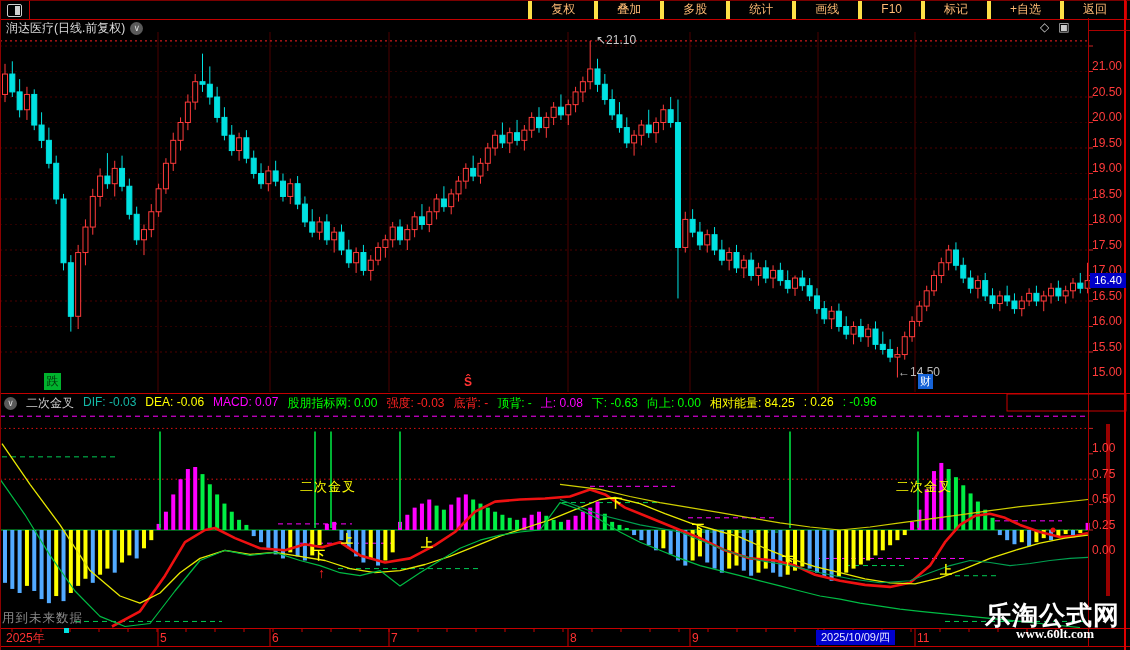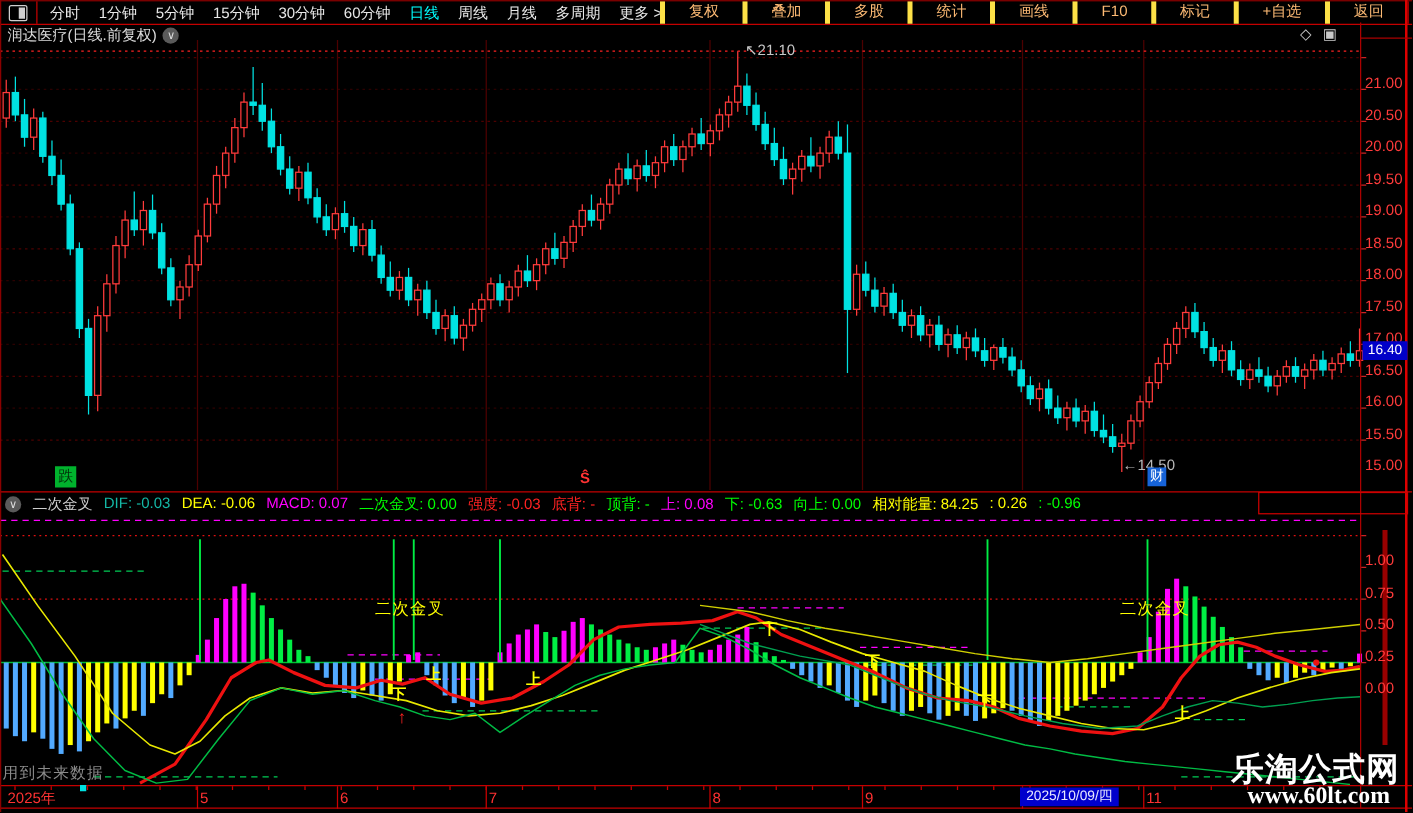--- a/index.html
+++ b/index.html
@@ -38,44 +38,31 @@
   .caibox{position:absolute;left:918px;top:374px;width:15px;height:15px;background:#1663d8;color:#fff;
           font-size:11px;line-height:15px;text-align:center;}
   .smark{position:absolute;left:464px;top:375px;color:#ff3333;font-size:12px;font-weight:bold;}
   .future{position:absolute;left:2px;top:610px;color:#8a8a8a;font-size:12.5px;letter-spacing:1px;}
   .jincha{position:absolute;color:#ffff00;font-size:13px;letter-spacing:1px;white-space:nowrap;}
   .updown{position:absolute;color:#ffff00;font-size:12px;font-weight:bold;}
   .redarrow{position:absolute;color:#ff2222;font-size:14px;font-weight:bold;}
   .wm1{position:absolute;left:985px;top:598px;width:140px;text-align:left;color:#fff;font-weight:bold;
        font-size:26px;letter-spacing:1px;}
   .wm2{position:absolute;left:985px;top:626px;width:140px;text-align:center;color:#fff;font-weight:bold;
-       font-size:19px;font-family:"Liberation Serif",serif;}
+       font-size:13px;font-family:"Liberation Serif",serif;}
   svg{position:absolute;left:0;top:0;}
 </style>
 </head>
 <body>
 
 <div class="stage">
 
   <div class="toolbar">
     <span class="winicon"></span>
     <span class="tbdiv"></span>
-    <span class="tabs" id="tabs">
-        <span class="tab">分时</span>
-        <span class="tab">1分钟</span>
-        <span class="tab">5分钟</span>
-        <span class="tab">15分钟</span>
-        <span class="tab">30分钟</span>
-        <span class="tab">60分钟</span>
-        <span class="tab active">日线</span>
-        <span class="tab">周线</span>
-        <span class="tab">月线</span>
-        <span class="tab">多周期</span>
-        <span class="tab">更多 &gt;</span>
-      </span>
     <span class="rbtns" id="rbtns">
         <span class="rbtn">复权</span>
         <span class="rbtn">叠加</span>
         <span class="rbtn">多股</span>
         <span class="rbtn">统计</span>
         <span class="rbtn">画线</span>
         <span class="rbtn">F10</span>
         <span class="rbtn">标记</span>
         <span class="rbtn">+自选</span>
         <span class="rbtn">返回</span>
@@ -682,21 +669,21 @@
   <div class="future">用到未来数据</div>
   <div class="abs" style="left:64px;top:628px;width:5px;height:5px;background:#00e2e2;"></div>
 
   <div class="indhead">
     <span class="chev">∨</span>
     <span style="color:#cfcfcf;">二次金叉</span>
     <span id="indfields" style="display:flex;gap:9px;">
         <span style="color: #14b8a6;">DIF: -0.03</span>
         <span style="color: rgb(255, 255, 0);">DEA: -0.06</span>
         <span style="color: rgb(255, 0, 255);">MACD: 0.07</span>
-        <span style="color: rgb(0, 255, 0);">二次金叉: 0.00</span>
+        <span style="color: rgb(0, 255, 0);">股朋指标网: 0.00</span>
         <span style="color: rgb(255, 34, 34);">强度: -0.03</span>
         <span style="color: rgb(255, 34, 34);">底背: -</span>
         <span style="color: rgb(0, 255, 0);">顶背: -</span>
         <span style="color: rgb(255, 0, 255);">上: 0.08</span>
         <span style="color: rgb(0, 255, 0);">下: -0.63</span>
         <span style="color: rgb(0, 255, 0);">向上: 0.00</span>
         <span style="color: rgb(255, 255, 0);">相对能量: 84.25</span>
         <span style="color: rgb(255, 255, 0);">: 0.26</span>
         <span style="color: rgb(0, 255, 0);">: -0.96</span>
       </span>

